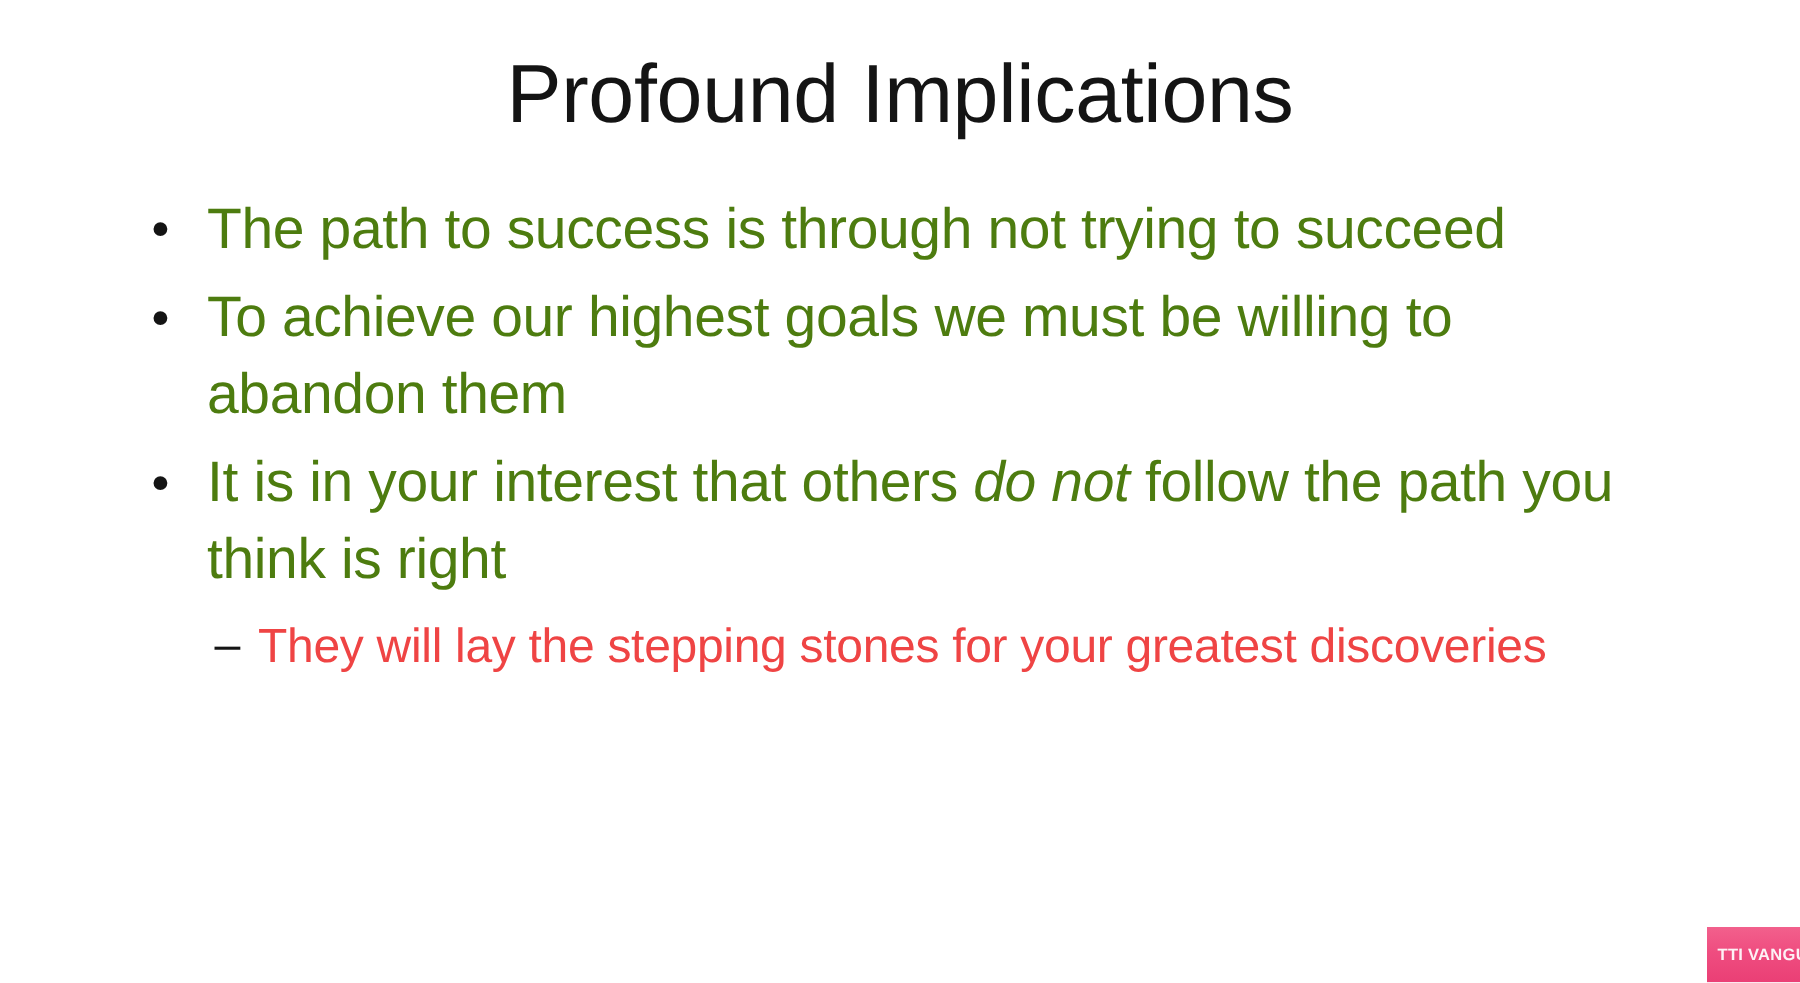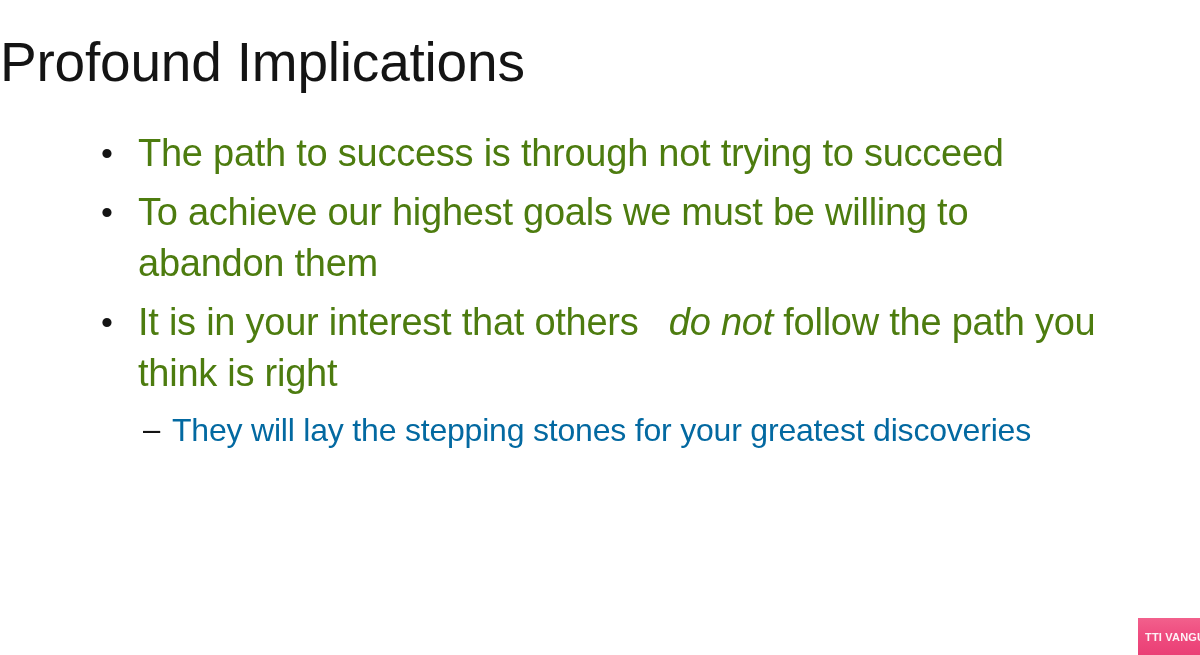--- a/index.html
+++ b/index.html
@@ -26,21 +26,21 @@
     background: #ffffff;
     overflow: hidden;
   }
 
   
   #slide-title {
     position: absolute;
     left: 0;
     top: 31px;
     width: 1200px;
-    text-align: left;
+    text-align: center;
     font-size: 55px;
     line-height: 62px;
     font-weight: 400;
     color: #141414;
     letter-spacing: -0.2px;
     white-space: nowrap;
   }
 
   
   #bullet-list {
@@ -85,31 +85,30 @@
   .level2 > .bullet-marker {
     width: 29px;
     font-size: 31px;
     line-height: 46px;
     padding-left: 2px;
   }
 
   .level2 > .bullet-text {
     font-size: 32px;
     line-height: 46px;
-    color: #0369a1;
+    color: #ef4444;
     font-weight: 400;
     letter-spacing: -0.2px;
   }
 
   .bullet-text {
     flex: 1 1 auto;
   }
 
   .bullet-text em {
-    margin-left: 20px;
   }
 
   
   #caption-banner {
     position: absolute;
     left: 0;
     top: 552px;
     width: 1200px;
     height: 66px;
     background: #b22234;

